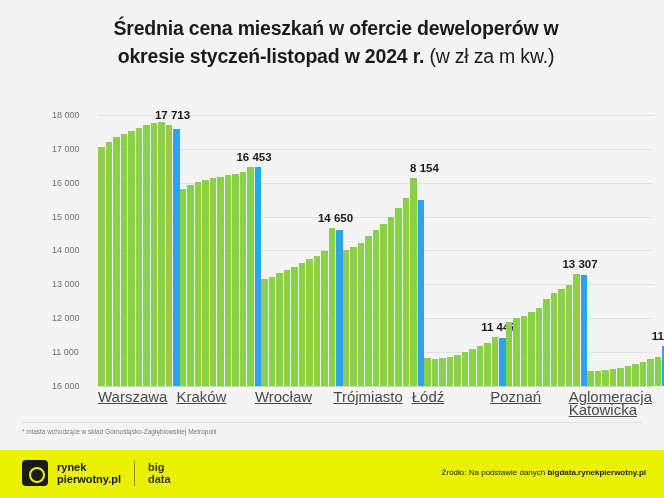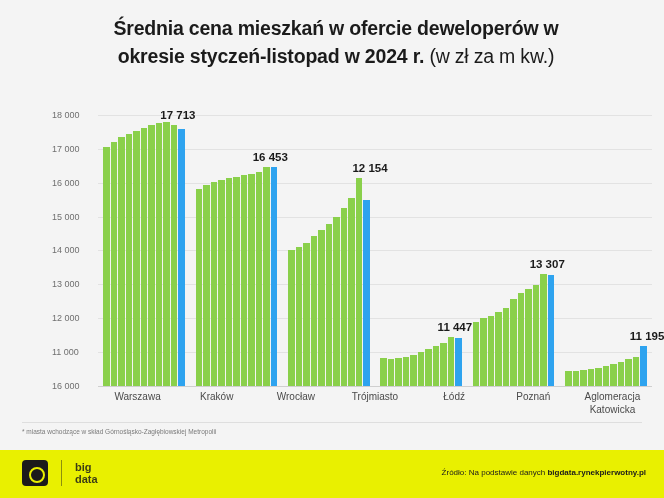--- a/index.html
+++ b/index.html
@@ -71,23 +71,24 @@
     font-size:11.5px;font-weight:bold;color:#1b1b1b;
     white-space:nowrap;
     transform:translateX(-50%);
   }
   .xlabels{
     position:absolute;
     left:98px;top:390px;width:554px;
     display:flex;
   }
   .xlabel{
-    flex:1 1 0;text-align:center;
-    font-size:10px;color:#4a4a4a;
+    flex:1 1 0;text-align:left;
+    font-size:15px;color:#4a4a4a;
     line-height:13px;
+    text-decoration:underline;
   }
   .footnote{
     position:absolute;left:22px;top:428px;
     font-size:6.5px;color:#7a7a7a;
   }
   .divider{
     position:absolute;left:22px;top:422px;width:620px;height:1px;
     background:#dedede;
   }
   .footer{
@@ -179,33 +180,49 @@
             <div class="bar" title="Kraków lipiec: 16220" style="height: 210.748px;"></div>
             <div class="bar" title="Kraków sierpień: 16270" style="height: 212.442px;"></div>
             <div class="bar" title="Kraków wrzesień: 16330" style="height: 214.475px;"></div>
             <div class="bar" title="Kraków październik: 16453" style="height: 218.643px;"></div>
             <div class="bar last" title="Kraków listopad: 16450" style="height: 218.541px;"></div>
           </div>
           <div class="vallabel" style="left: calc(50% + 33.75px); bottom: 222.643px;">16 453</div>
         </div>
         <div class="group">
           <div class="bars">
+            <div class="bar" title="Wrocław styczeń: 13160" style="height: 107.068px;"></div>
+            <div class="bar" title="Wrocław luty: 13230" style="height: 109.44px;"></div>
+            <div class="bar" title="Wrocław marzec: 13330" style="height: 112.828px;"></div>
+            <div class="bar" title="Wrocław kwiecień: 13430" style="height: 116.216px;"></div>
+            <div class="bar" title="Wrocław maj: 13520" style="height: 119.266px;"></div>
+            <div class="bar" title="Wrocław czerwiec: 13620" style="height: 122.654px;"></div>
+            <div class="bar" title="Wrocław lipiec: 13740" style="height: 126.72px;"></div>
+            <div class="bar" title="Wrocław sierpień: 13850" style="height: 130.447px;"></div>
+            <div class="bar" title="Wrocław wrzesień: 13980" style="height: 134.852px;"></div>
+            <div class="bar" title="Wrocław październik: 14650" style="height: 157.553px;"></div>
+            <div class="bar last" title="Wrocław listopad: 14600" style="height: 155.859px;"></div>
+          </div>
+          <div class="vallabel" style="left: calc(50% + 33.75px); bottom: 161.553px;">14 650</div>
+        </div>
+        <div class="group">
+          <div class="bars">
             <div class="bar" title="Trójmiasto styczeń: 14000" style="height: 135.529px;"></div>
             <div class="bar" title="Trójmiasto luty: 14100" style="height: 138.918px;"></div>
             <div class="bar" title="Trójmiasto marzec: 14230" style="height: 143.322px;"></div>
             <div class="bar" title="Trójmiasto kwiecień: 14420" style="height: 149.76px;"></div>
             <div class="bar" title="Trójmiasto maj: 14600" style="height: 155.859px;"></div>
             <div class="bar" title="Trójmiasto czerwiec: 14780" style="height: 161.958px;"></div>
             <div class="bar" title="Trójmiasto lipiec: 15000" style="height: 169.412px;"></div>
             <div class="bar" title="Trójmiasto sierpień: 15250" style="height: 177.882px;"></div>
             <div class="bar" title="Trójmiasto wrzesień: 15550" style="height: 188.047px;"></div>
             <div class="bar" title="Trójmiasto październik: 16154" style="height: 208.512px;"></div>
             <div class="bar last" title="Trójmiasto listopad: 15480" style="height: 185.675px;"></div>
           </div>
-          <div class="vallabel" style="left: calc(50% + 41.25px); bottom: 212.512px;">12 154</div>
+          <div class="vallabel" style="left: calc(50% + 41.25px); bottom: 212.512px;">8 154</div>
         </div>
         <div class="group">
           <div class="bars">
             <div class="bar" title="Łódź styczeń: 10830" style="height: 28.1224px;"></div>
             <div class="bar" title="Łódź luty: 10800" style="height: 27.1059px;"></div>
             <div class="bar" title="Łódź marzec: 10820" style="height: 27.7835px;"></div>
             <div class="bar" title="Łódź kwiecień: 10870" style="height: 29.4776px;"></div>
             <div class="bar" title="Łódź maj: 10930" style="height: 31.5106px;"></div>
             <div class="bar" title="Łódź czerwiec: 11000" style="height: 33.8824px;"></div>
             <div class="bar" title="Łódź lipiec: 11080" style="height: 36.5929px;"></div>
@@ -261,20 +278,24 @@
       <div class="xlabel"><span>Poznań</span></div>
       <div class="xlabel"><span>Aglomeracja</span><br><span>Katowicka</span></div>
     </div>
 
   <div class="divider"></div>
   <div class="footnote">* miasta wchodzące w skład Górnośląsko-Zagłębiowskiej Metropolii</div>
 
   <div class="footer">
     <div class="logo">
       <div class="logo-mark"></div>
+      <div class="logo-text">
+        <span>rynek</span>
+        <small>pierwotny.pl</small>
+      </div>
       <div class="logo-sep"></div>
       <div class="logo-big">
         <span>big</span><br>
         <span>data</span>
       </div>
     </div>
     <div class="source">
       <span>Źródło: Na podstawie danych </span><b>bigdata.rynekpierwotny.pl</b>
     </div>
   </div>

